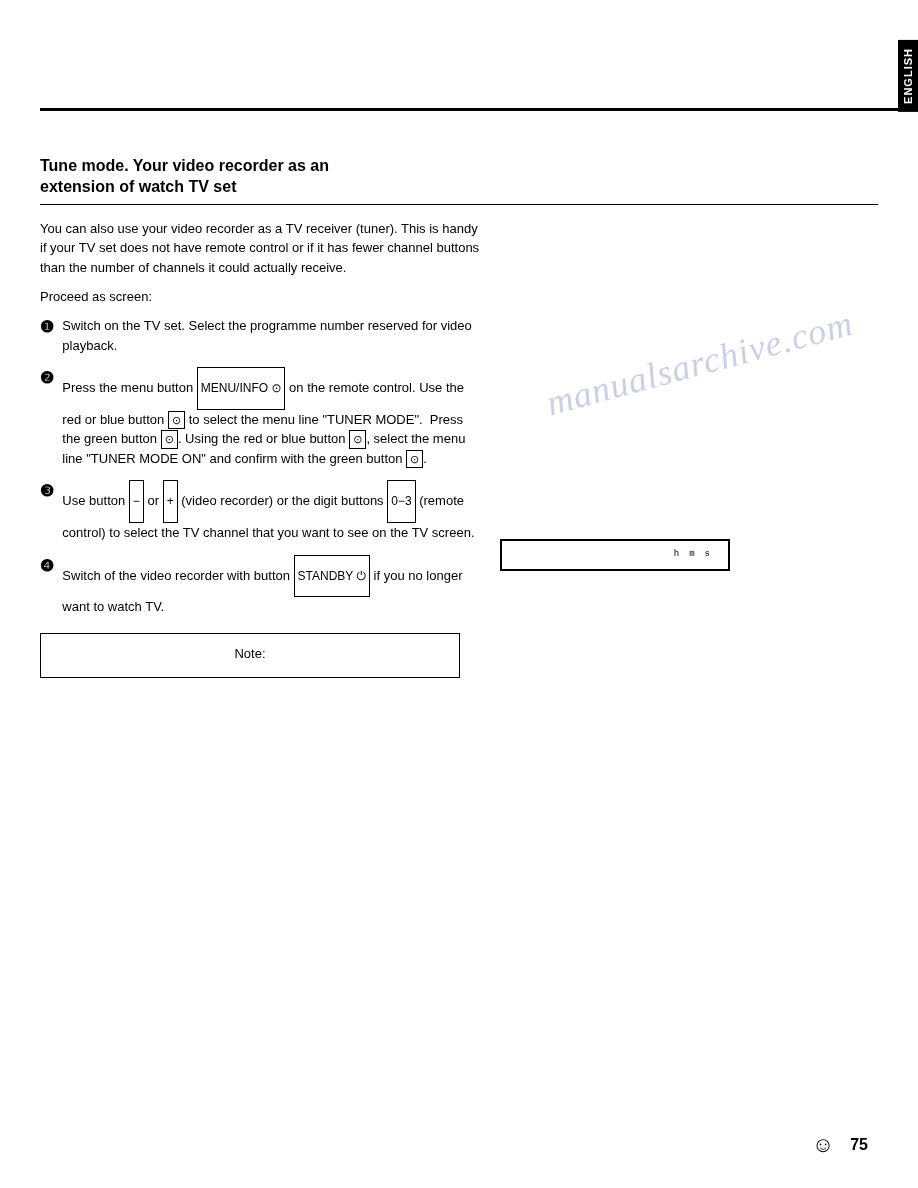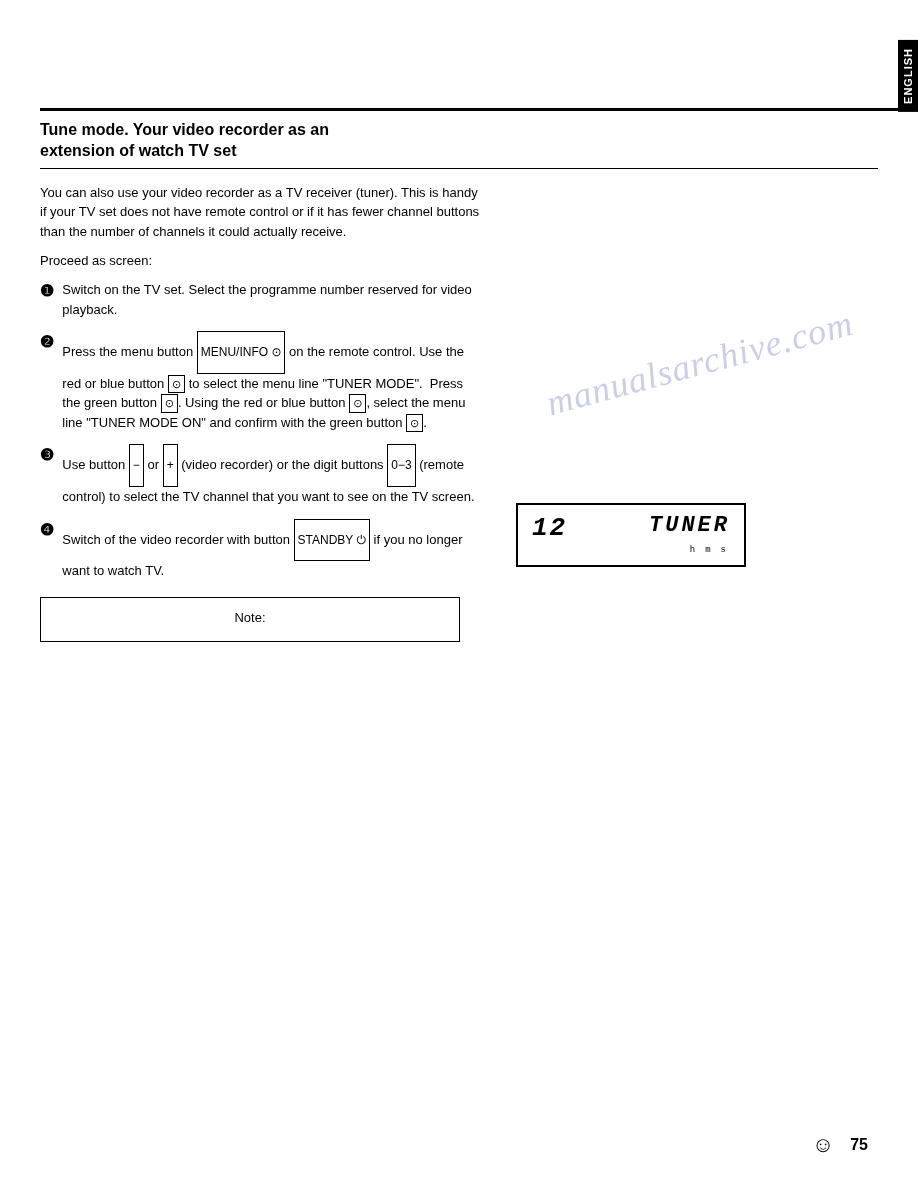--- a/index.html
+++ b/index.html
@@ -51,26 +51,27 @@
     .title-section {
       border-bottom: 1.5px solid #000;
       padding-bottom: 6px;
       margin-bottom: 14px;
     }
 
     .page-title {
       font-size: 16px;
       font-weight: bold;
       line-height: 1.3;
+      margin-top: 36px;
     }
 
     
     .content-area {
       display: flex;
-      gap: 36px;
+      gap: 20px;
     }
 
     .left-column {
       flex: 0 0 440px;
       max-width: 440px;
     }
 
     .right-column {
       flex: 1;
       padding-top: 320px;
@@ -286,24 +287,20 @@
 
       <div class="note-box">
         <p>Note:</p>
       </div>
 
     </div>
 
     <div class="right-column">
 
       <div class="display-panel">
-        <div class="display-top-row">
-          <span class="display-channel">12</span>
-          <span class="display-tuner">TUNER</span>
-        </div>
         <div class="display-hms-row">
           <span>h</span>
           <span>m</span>
           <span>s</span>
         </div>
       </div>
 
     </div>
   </div>
 </div>

